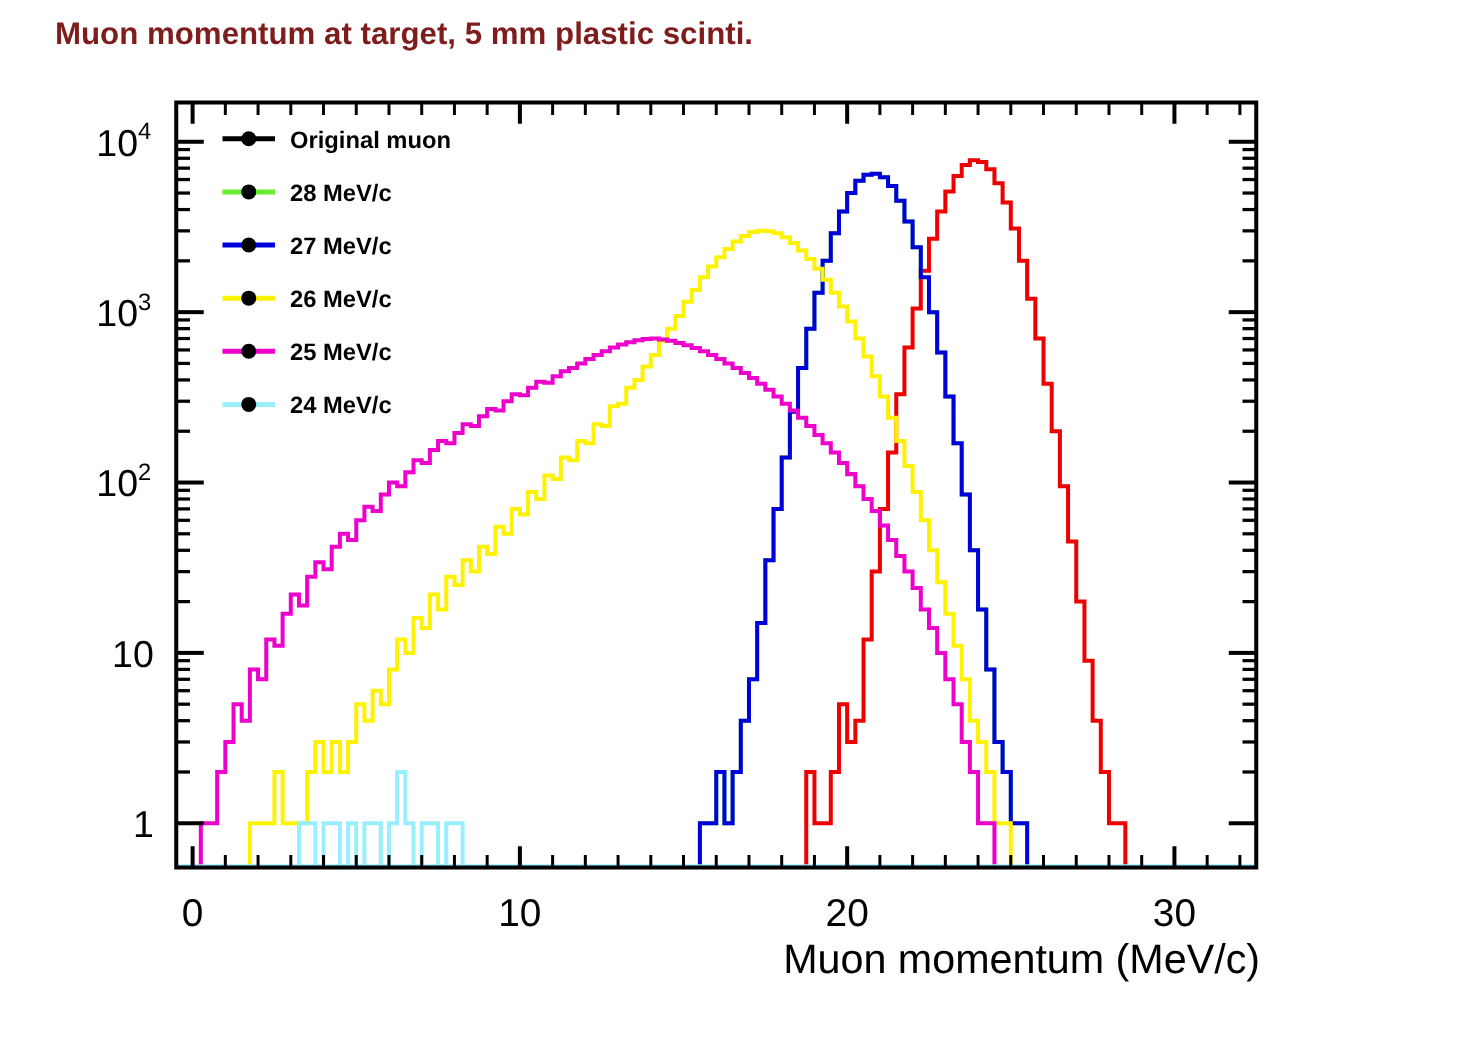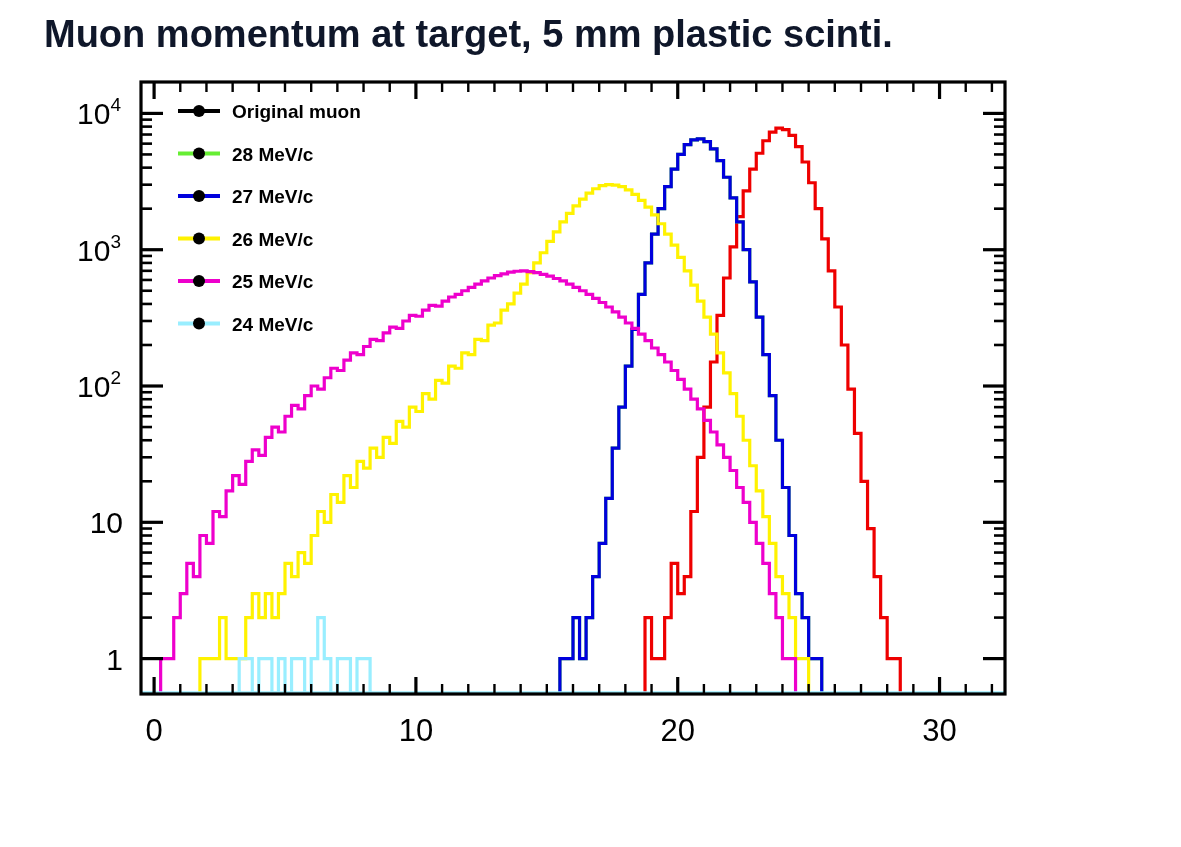--- a/index.html
+++ b/index.html
@@ -1,21 +1,21 @@
 <!DOCTYPE html>
 <html><head>
 <meta charset="utf-8">
 <style>
   html,body{margin:0;padding:0;background:#ffffff;}
   body{width:1181px;height:847px;font-family:"Liberation Sans",sans-serif;overflow:hidden;}
   #root{position:relative;width:1181px;height:847px;background:#fff;}
 
   #plot-title{
     position:absolute;left:44px;top:13px;
-    font-size:38px;font-weight:bold;color:#0f172a;
+    font-size:25px;font-weight:bold;color:#7f1d1d;
     letter-spacing:0px;white-space:nowrap;
   }
   #xaxis-title{
     position:absolute;left:1008px;top:748px;
     transform:translateX(-100%);
     font-size:33px;color:#000;white-space:nowrap;
   }
   svg#canvas{position:absolute;left:0;top:0;}
 
   .tick-label{font-family:"Liberation Sans",sans-serif;fill:#000;}
@@ -236,13 +236,14 @@
           <text x="232" y="288" class="legend-text">25 MeV/c</text>
         </g>
         <g>
           <line x1="178" y1="323.5" x2="220" y2="323.5" stroke="#99eeff" stroke-width="4"></line>
           <circle cx="199" cy="323.5" r="6" fill="#000"></circle>
           <text x="232" y="330.5" class="legend-text">24 MeV/c</text>
         </g>
       </g>
   </svg>
 
+  <div id="xaxis-title">Muon momentum (MeV/c)</div>
 </div>
 
 </body></html>

